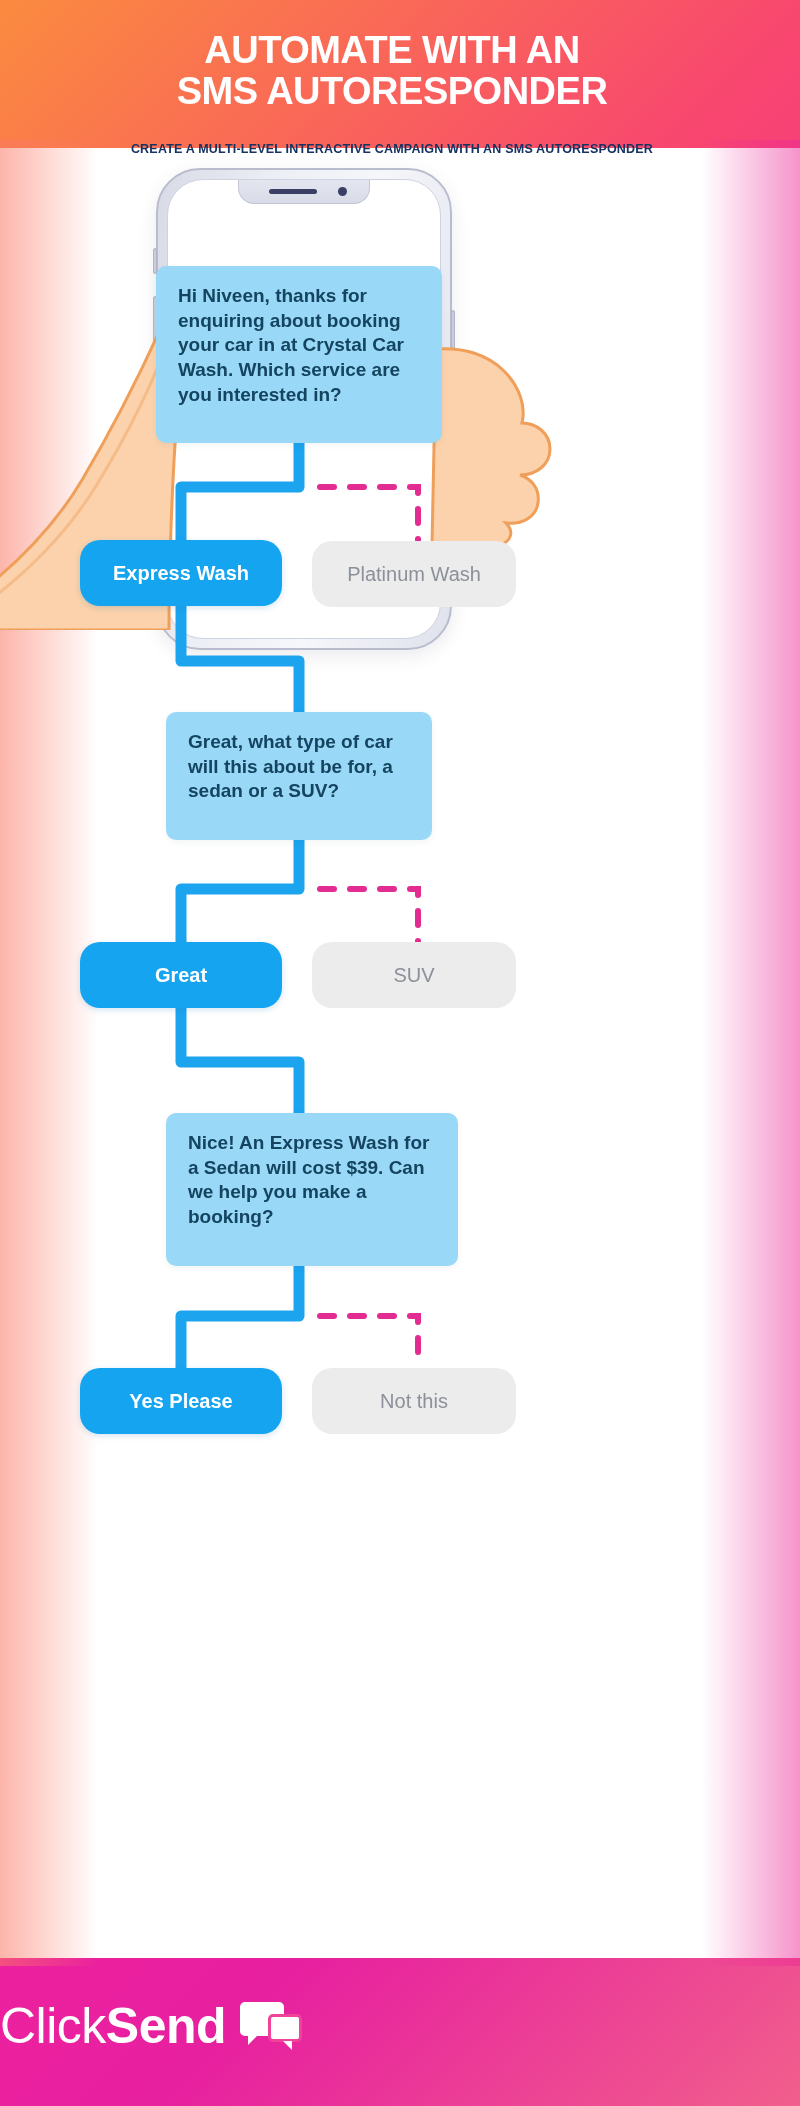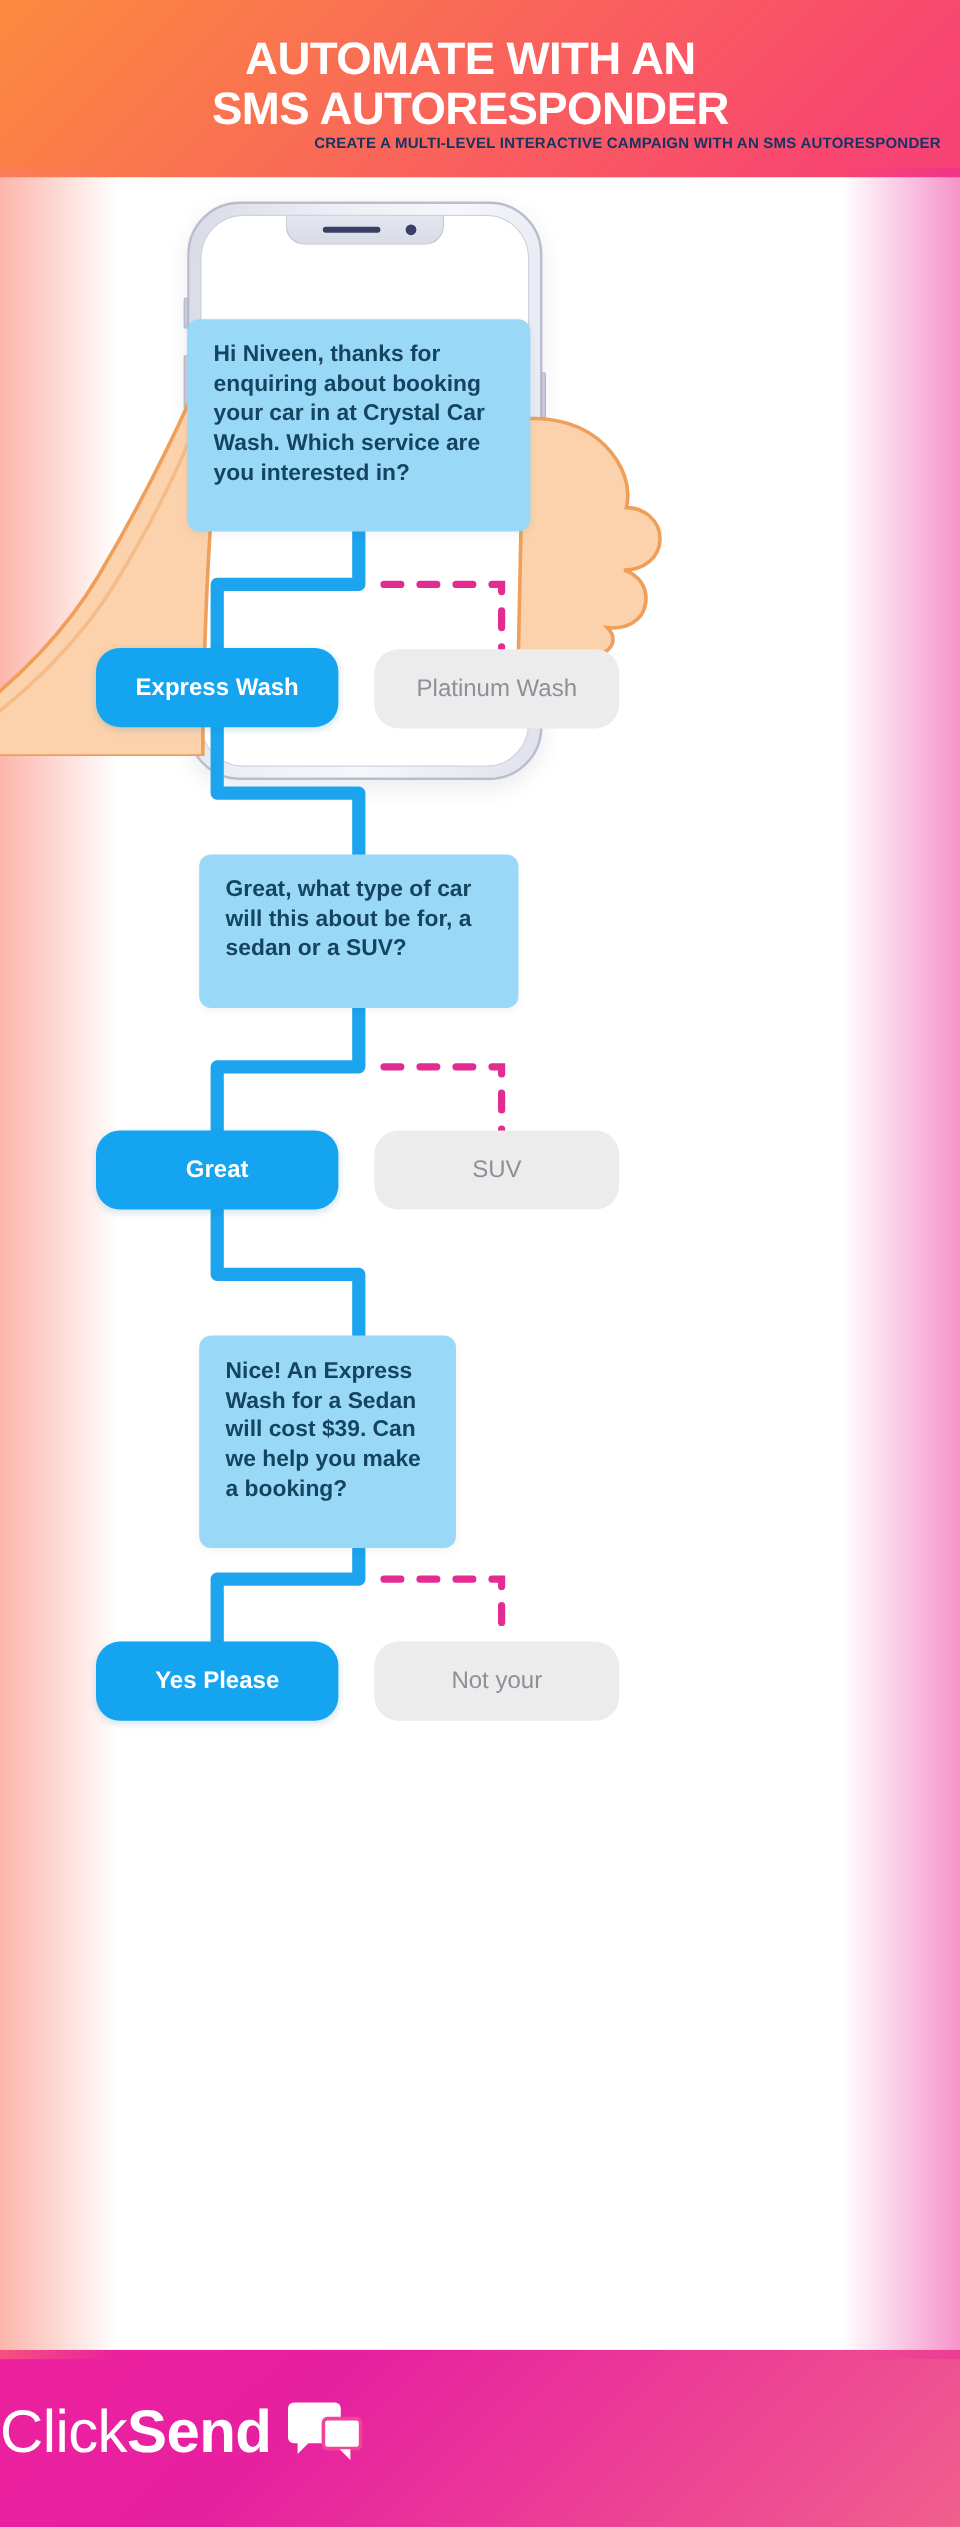--- a/index.html
+++ b/index.html
@@ -62,27 +62,26 @@
     color: #ffffff;
     font-weight: bold;
     font-size: 38px;
     line-height: 1.08;
     letter-spacing: -0.5px;
     text-transform: uppercase;
     font-stretch: condensed;
     padding: 0 24px;
   }
   .subtitle {
-    margin-top: 0;
+    margin-top: 30px;
     color: #173362;
     font-weight: bold;
     font-size: 12.5px;
     letter-spacing: 0.2px;
     text-transform: uppercase;
-    text-align: right;
   }
 
   
   .phone {
     position: absolute;
     left: 156px;
     top: 168px;
     width: 296px;
     height: 482px;
     border-radius: 44px;
@@ -182,21 +181,21 @@
     color: #14445f;
     font-size: 19px;
     font-weight: bold;
     line-height: 1.30;
     padding: 18px 20px 36px 22px;
     z-index: 5;
     box-shadow: 0 2px 6px rgba(20,60,90,0.06);
   }
   #bubble-1 { left: 156px; top: 266px; width: 286px; }
   #bubble-2 { left: 166px; top: 712px; width: 266px; }
-  #bubble-3 { left: 166px; top: 1113px; width: 214px; }
+  #bubble-3 { left: 166px; top: 1113px; width: 292px; }
 
   
   .choice {
     position: absolute;
     height: 66px;
     border-radius: 20px;
     display: flex;
     align-items: center;
     justify-content: center;
     font-size: 20px;
@@ -344,21 +343,21 @@
   <div class="bubble" id="bubble-2">Great, what type of car will this about be for, a sedan or a SUV?</div>
   <div class="bubble" id="bubble-3">Nice! An Express Wash for a Sedan will cost $39. Can we help you make a booking?</div>
 
   <div class="choice primary" id="btn-express">Express Wash</div>
   <div class="choice secondary" id="btn-platinum">Platinum Wash</div>
 
   <div class="choice primary" id="btn-sedan">Great</div>
   <div class="choice primary" id="btn-yes">Yes Please</div>
 
   <div class="choice secondary" id="btn-suv">SUV</div>
-  <div class="choice secondary" id="btn-not">Not your</div>
+  <div class="choice secondary" id="btn-not">Not this</div>
 
   <div class="footer">
     <div class="logo-text"><span class="logo-light">Click</span><span class="logo-bold">Send</span></div>
     <div class="logo-mark">
       <div class="chat-b1"></div>
       <div class="chat-b2"></div>
     </div>
   </div>
 
 </div>

